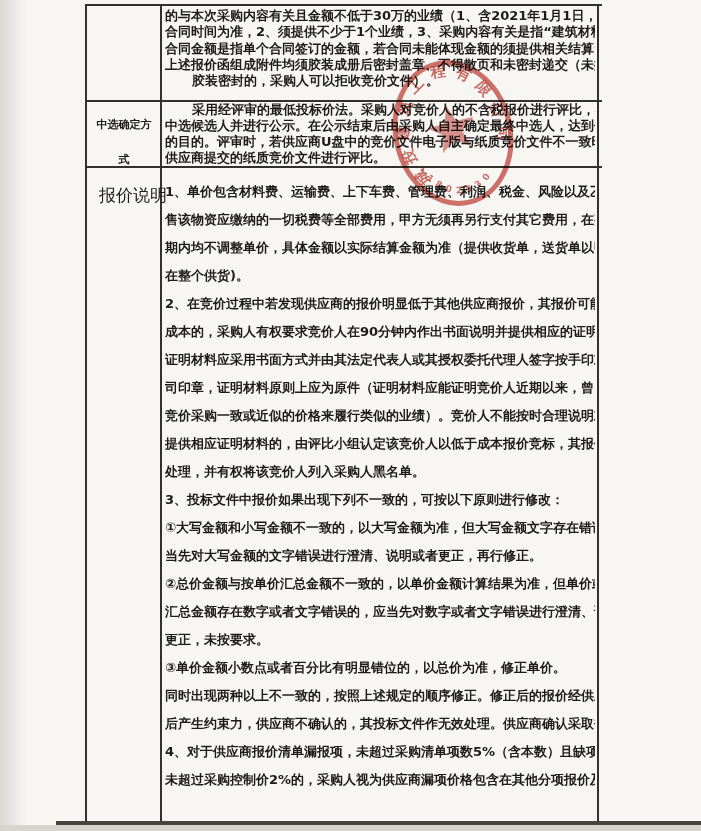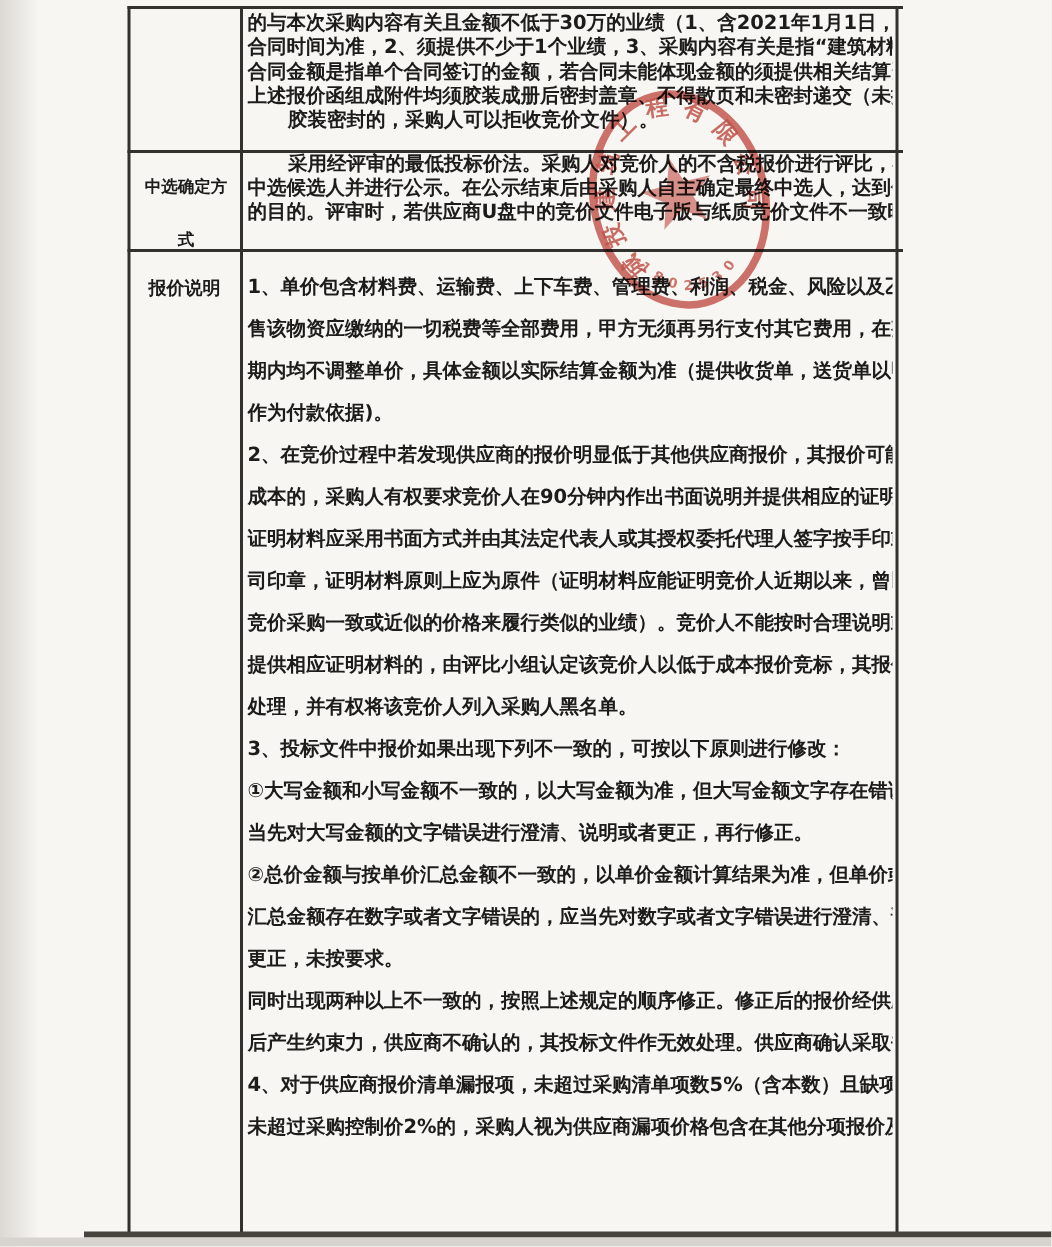--- a/index.html
+++ b/index.html
@@ -27,21 +27,21 @@
   .cell{position:absolute;overflow:hidden;}
   .line{white-space:nowrap;font-weight:600;}
   #cell-cont{left:165px;top:8px;width:430px;height:92px;font-size:13px;}
   #cell-cont .line{line-height:16.3px;}
   #cell-cont .line:nth-of-type(5){text-indent:27px;}
   #cell-r2{left:165px;top:102px;width:430px;height:64px;font-size:13px;}
   #cell-r2 .line{line-height:16px;}
   #cell-r2 .line:nth-of-type(1){text-indent:27px;}
   #cell-r2-label{left:89px;top:107px;width:70px;font-size:11px;text-align:center;}
   #cell-r2-label .line{line-height:35px;font-weight:700;}
-  #cell-r3-label{position:absolute;left:99px;top:184px;font-size:12px;font-weight:700;text-align:center;}
+  #cell-r3-label{position:absolute;left:99px;top:184px;font-size:17px;font-weight:400;text-align:center;}
   #cell-r3{left:165px;top:178px;width:430px;height:644px;font-size:13px;}
   #cell-r3 .line{line-height:28px;}
   
   #seal{position:absolute;left:382px;top:52px;width:142px;height:162px;
     mix-blend-mode:multiply;opacity:.86;}
   #seal text{font-family:"DejaVu Sans",sans-serif;font-weight:700;}
 </style>
 </head>
 <body>
 
@@ -68,42 +68,44 @@
   <div class="cell" id="cell-r2-label">
 
   <div class="line">中选确定方</div>
       <div class="line">式</div>
     </div>
   <div class="cell" id="cell-r2">
 
   <div class="line">采用经评审的最低投标价法。采购人对竞价人的不含税报价进行评比，确定前三名</div>
       <div class="line">中选候选人并进行公示。在公示结束后由采购人自主确定最终中选人，达到优质采购</div>
       <div class="line">的目的。评审时，若供应商U盘中的竞价文件电子版与纸质竞价文件不一致时，按照</div>
+      <div class="line">供应商提交的纸质竞价文件进行评比。</div>
     </div>
 
   <div id="cell-r3-label">报价说明</div>
   <div class="cell" id="cell-r3">
 
   <div class="line">1、单价包含材料费、运输费、上下车费、管理费、利润、税金、风险以及乙方因出</div>
       <div class="line">售该物资应缴纳的一切税费等全部费用，甲方无须再另行支付其它费用，在整个供货</div>
       <div class="line">期内均不调整单价，具体金额以实际结算金额为准（提供收货单，送货单以甲方签字</div>
-      <div class="line">作为付款依据)。</div>
+      <div class="line">在整个供货)。</div>
       <div class="line">2、在竞价过程中若发现供应商的报价明显低于其他供应商报价，其报价可能低于其</div>
       <div class="line">成本的，采购人有权要求竞价人在90分钟内作出书面说明并提供相应的证明材料，</div>
       <div class="line">证明材料应采用书面方式并由其法定代表人或其授权委托代理人签字按手印或盖公</div>
       <div class="line">司印章，证明材料原则上应为原件（证明材料应能证明竞价人近期以来，曾以与本次</div>
       <div class="line">竞价采购一致或近似的价格来履行类似的业绩）。竞价人不能按时合理说明或者不能</div>
       <div class="line">提供相应证明材料的，由评比小组认定该竞价人以低于成本报价竞标，其报价作无效</div>
       <div class="line">处理，并有权将该竞价人列入采购人黑名单。</div>
       <div class="line">3、投标文件中报价如果出现下列不一致的，可按以下原则进行修改：</div>
       <div class="line">①大写金额和小写金额不一致的，以大写金额为准，但大写金额文字存在错误的，应</div>
       <div class="line">当先对大写金额的文字错误进行澄清、说明或者更正，再行修正。</div>
       <div class="line">②总价金额与按单价汇总金额不一致的，以单价金额计算结果为准，但单价或者单价</div>
       <div class="line">汇总金额存在数字或者文字错误的，应当先对数字或者文字错误进行澄清、说明或者</div>
       <div class="line">更正，未按要求。</div>
+      <div class="line">③单价金额小数点或者百分比有明显错位的，以总价为准，修正单价。</div>
       <div class="line">同时出现两种以上不一致的，按照上述规定的顺序修正。修正后的报价经供应商确认</div>
       <div class="line">后产生约束力，供应商不确认的，其投标文件作无效处理。供应商确认采取书面且加</div>
       <div class="line">4、对于供应商报价清单漏报项，未超过采购清单项数5%（含本数）且缺项累计金额</div>
       <div class="line">未超过采购控制价2%的，采购人视为供应商漏项价格包含在其他分项报价及总报价</div>
     </div>
 
   <svg id="seal" viewBox="0 0 142 162">
     <g transform="rotate(-14 71 81)">
       <ellipse cx="71" cy="81" rx="57" ry="71" fill="none" stroke="#c0392f" stroke-width="5" stroke-opacity="0.82"></ellipse>
       <polygon points="71,53 76.9,69.9 94.8,70.3 80.5,81.1 85.7,98.2 71,88 56.3,98.2 61.5,81.1 47.2,70.3 65.1,69.9" fill="#c0392f" fill-opacity="0.62"></polygon>

